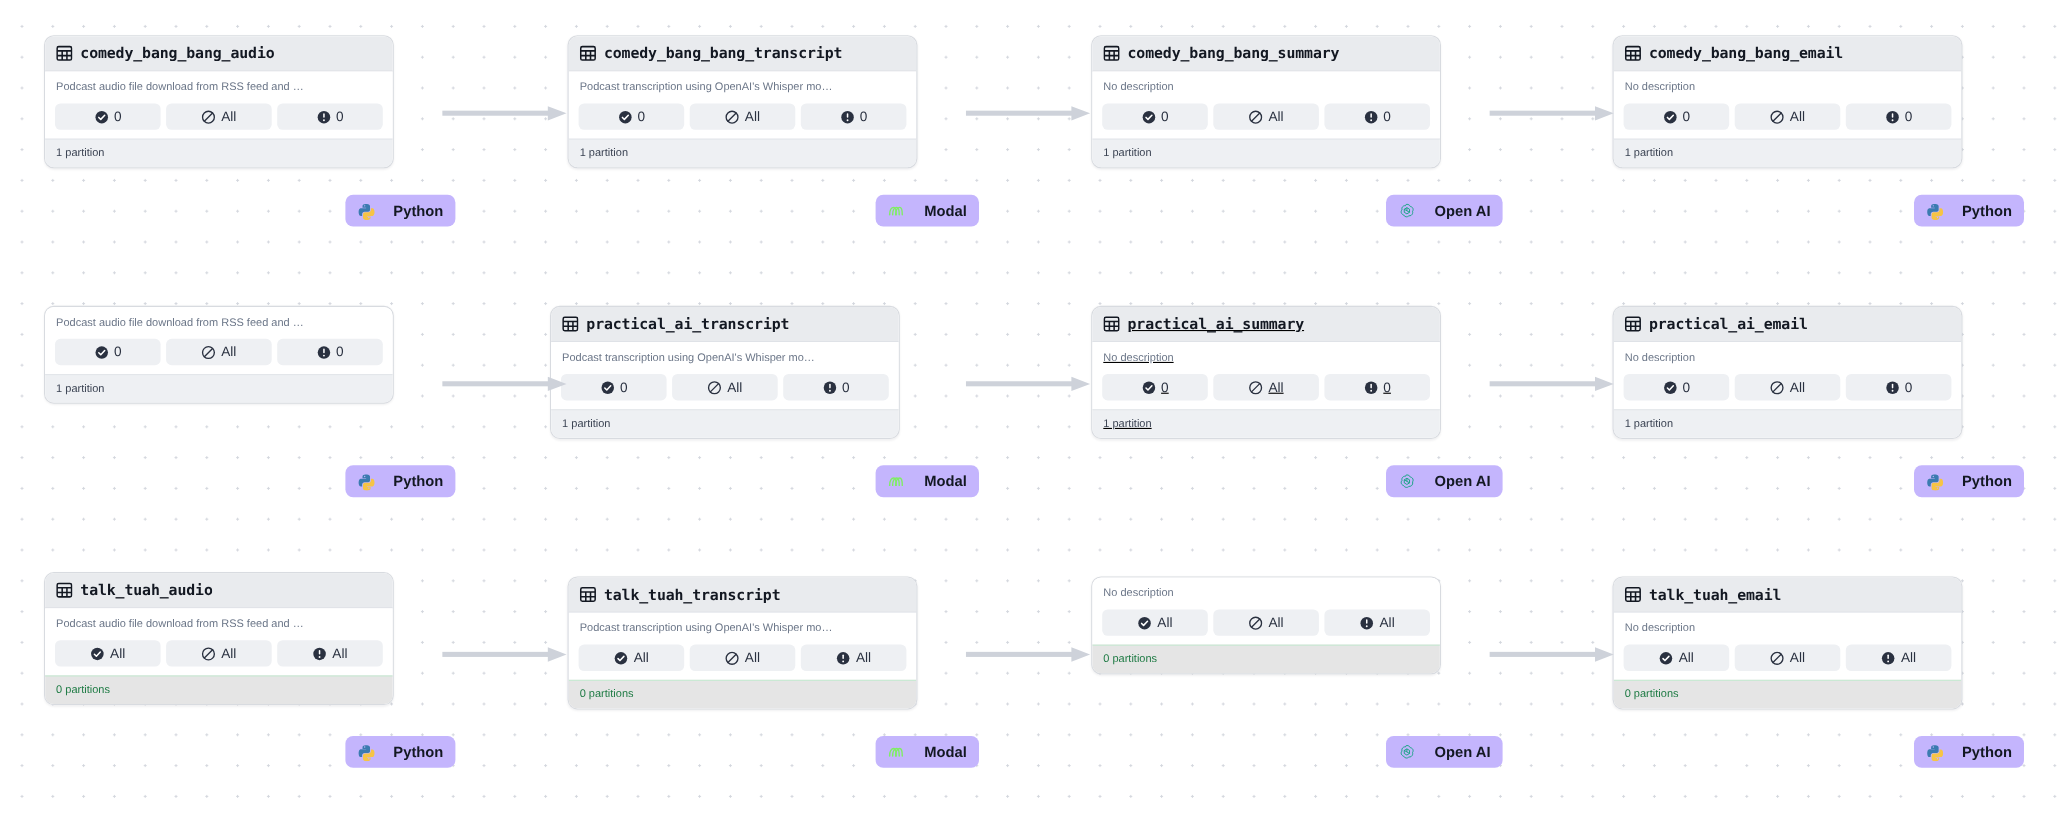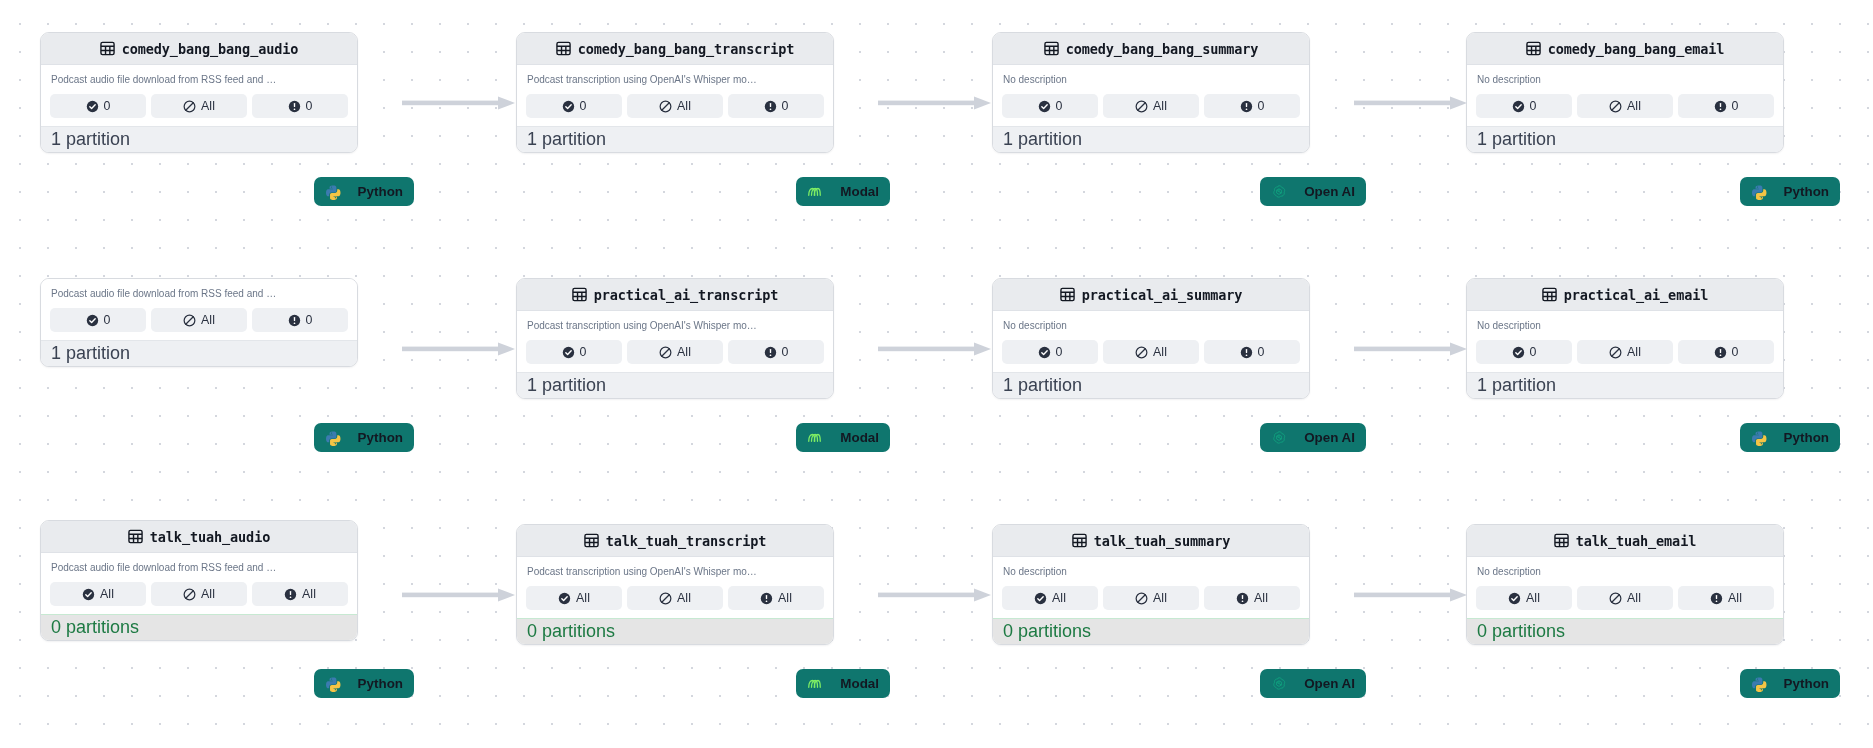--- a/index.html
+++ b/index.html
@@ -36,21 +36,20 @@
   }
 
   .node-header {
     background: #e9ebee;
     border-bottom: 1px solid #dfe2e7;
     height: 32px;
     display: flex;
     align-items: center;
     gap: 7px;
     padding: 0 10px;
-    justify-content: center;
   }
 
   .table-icon {
     width: 15px;
     height: 15px;
     flex: 0 0 15px;
     display: block;
   }
 
   .node-title {
@@ -99,35 +98,35 @@
 
   .stat-chip svg { display: block; }
 
   .node-footer {
     background: #eef0f3;
     border-top: 1px solid #e3e6ea;
     height: 26px;
     display: flex;
     align-items: center;
     padding: 0 10px;
-    font-size: 18px;
+    font-size: 10px;
     color: #3a4252;
   }
 
   .asset-node.empty .node-footer {
     background: #e5e5e5;
     border-top-color: #c7e9d2;
     color: #1d7a43;
   }
 
   
   .kind-badge {
     position: absolute;
     height: 29px;
-    background: #0f766e;
+    background: #c4b5fd;
     border-radius: 7px;
     display: inline-flex;
     align-items: center;
     gap: 17px;
     padding: 0 11px;
     font-size: 13.4px;
     font-weight: 700;
     color: #131822;
     white-space: nowrap;
   }
@@ -397,21 +396,21 @@
               <circle cx="8" cy="11.4" r="1.05" fill="#ffffff"></circle>
             </svg>
             <span>0</span>
           </div>
         </div>
       </div>
       <div class="node-footer">
         <span>1 partition</span>
       </div>
     </div>
-    <div class="asset-node" style="left:516px; top:278px;">
+    <div class="asset-node" style="left:500px; top:278px;">
       <div class="node-header">
         <svg class="table-icon" viewBox="0 0 16 16" aria-hidden="true">
           <rect x="1" y="1.5" width="14" height="13" rx="1.6" fill="none" stroke="#131822" stroke-width="1.5"></rect>
           <line x1="1" y1="5.6" x2="15" y2="5.6" stroke="#131822" stroke-width="1.5"></line>
           <line x1="1" y1="10.2" x2="15" y2="10.2" stroke="#131822" stroke-width="1.5"></line>
           <line x1="5.9" y1="5.6" x2="5.9" y2="14.5" stroke="#131822" stroke-width="1.5"></line>
           <line x1="10.5" y1="5.6" x2="10.5" y2="14.5" stroke="#131822" stroke-width="1.5"></line>
         </svg>
         <span class="node-title">practical_ai_transcript</span>
       </div>
@@ -439,21 +438,21 @@
               <circle cx="8" cy="11.4" r="1.05" fill="#ffffff"></circle>
             </svg>
             <span>0</span>
           </div>
         </div>
       </div>
       <div class="node-footer">
         <span>1 partition</span>
       </div>
     </div>
-    <div class="asset-node" style="left:992px; top:278px;">
+    <div class="asset-node" style="left:992px; top:278px;text-decoration:underline;">
       <div class="node-header">
         <svg class="table-icon" viewBox="0 0 16 16" aria-hidden="true">
           <rect x="1" y="1.5" width="14" height="13" rx="1.6" fill="none" stroke="#131822" stroke-width="1.5"></rect>
           <line x1="1" y1="5.6" x2="15" y2="5.6" stroke="#131822" stroke-width="1.5"></line>
           <line x1="1" y1="10.2" x2="15" y2="10.2" stroke="#131822" stroke-width="1.5"></line>
           <line x1="5.9" y1="5.6" x2="5.9" y2="14.5" stroke="#131822" stroke-width="1.5"></line>
           <line x1="10.5" y1="5.6" x2="10.5" y2="14.5" stroke="#131822" stroke-width="1.5"></line>
         </svg>
         <span class="node-title">practical_ai_summary</span>
       </div>
@@ -661,30 +660,20 @@
             </svg>
             <span>All</span>
           </div>
         </div>
       </div>
       <div class="node-footer">
         <span>0 partitions</span>
       </div>
     </div>
     <div class="asset-node empty" style="left:992px; top:524px;">
-      <div class="node-header">
-        <svg class="table-icon" viewBox="0 0 16 16" aria-hidden="true">
-          <rect x="1" y="1.5" width="14" height="13" rx="1.6" fill="none" stroke="#131822" stroke-width="1.5"></rect>
-          <line x1="1" y1="5.6" x2="15" y2="5.6" stroke="#131822" stroke-width="1.5"></line>
-          <line x1="1" y1="10.2" x2="15" y2="10.2" stroke="#131822" stroke-width="1.5"></line>
-          <line x1="5.9" y1="5.6" x2="5.9" y2="14.5" stroke="#131822" stroke-width="1.5"></line>
-          <line x1="10.5" y1="5.6" x2="10.5" y2="14.5" stroke="#131822" stroke-width="1.5"></line>
-        </svg>
-        <span class="node-title">talk_tuah_summary</span>
-      </div>
       <div class="node-body">
         <div class="node-desc">No description</div>
         <div class="stat-row">
           <div class="stat-chip">
             <svg width="13" height="13" viewBox="0 0 16 16" aria-hidden="true">
               <circle cx="8" cy="8" r="7" fill="#2a3140"></circle>
               <path d="M4.7 8.3 L6.9 10.5 L11.3 5.8" fill="none" stroke="#ffffff" stroke-width="1.7" stroke-linecap="round" stroke-linejoin="round"></path>
             </svg>
             <span>All</span>
           </div>

